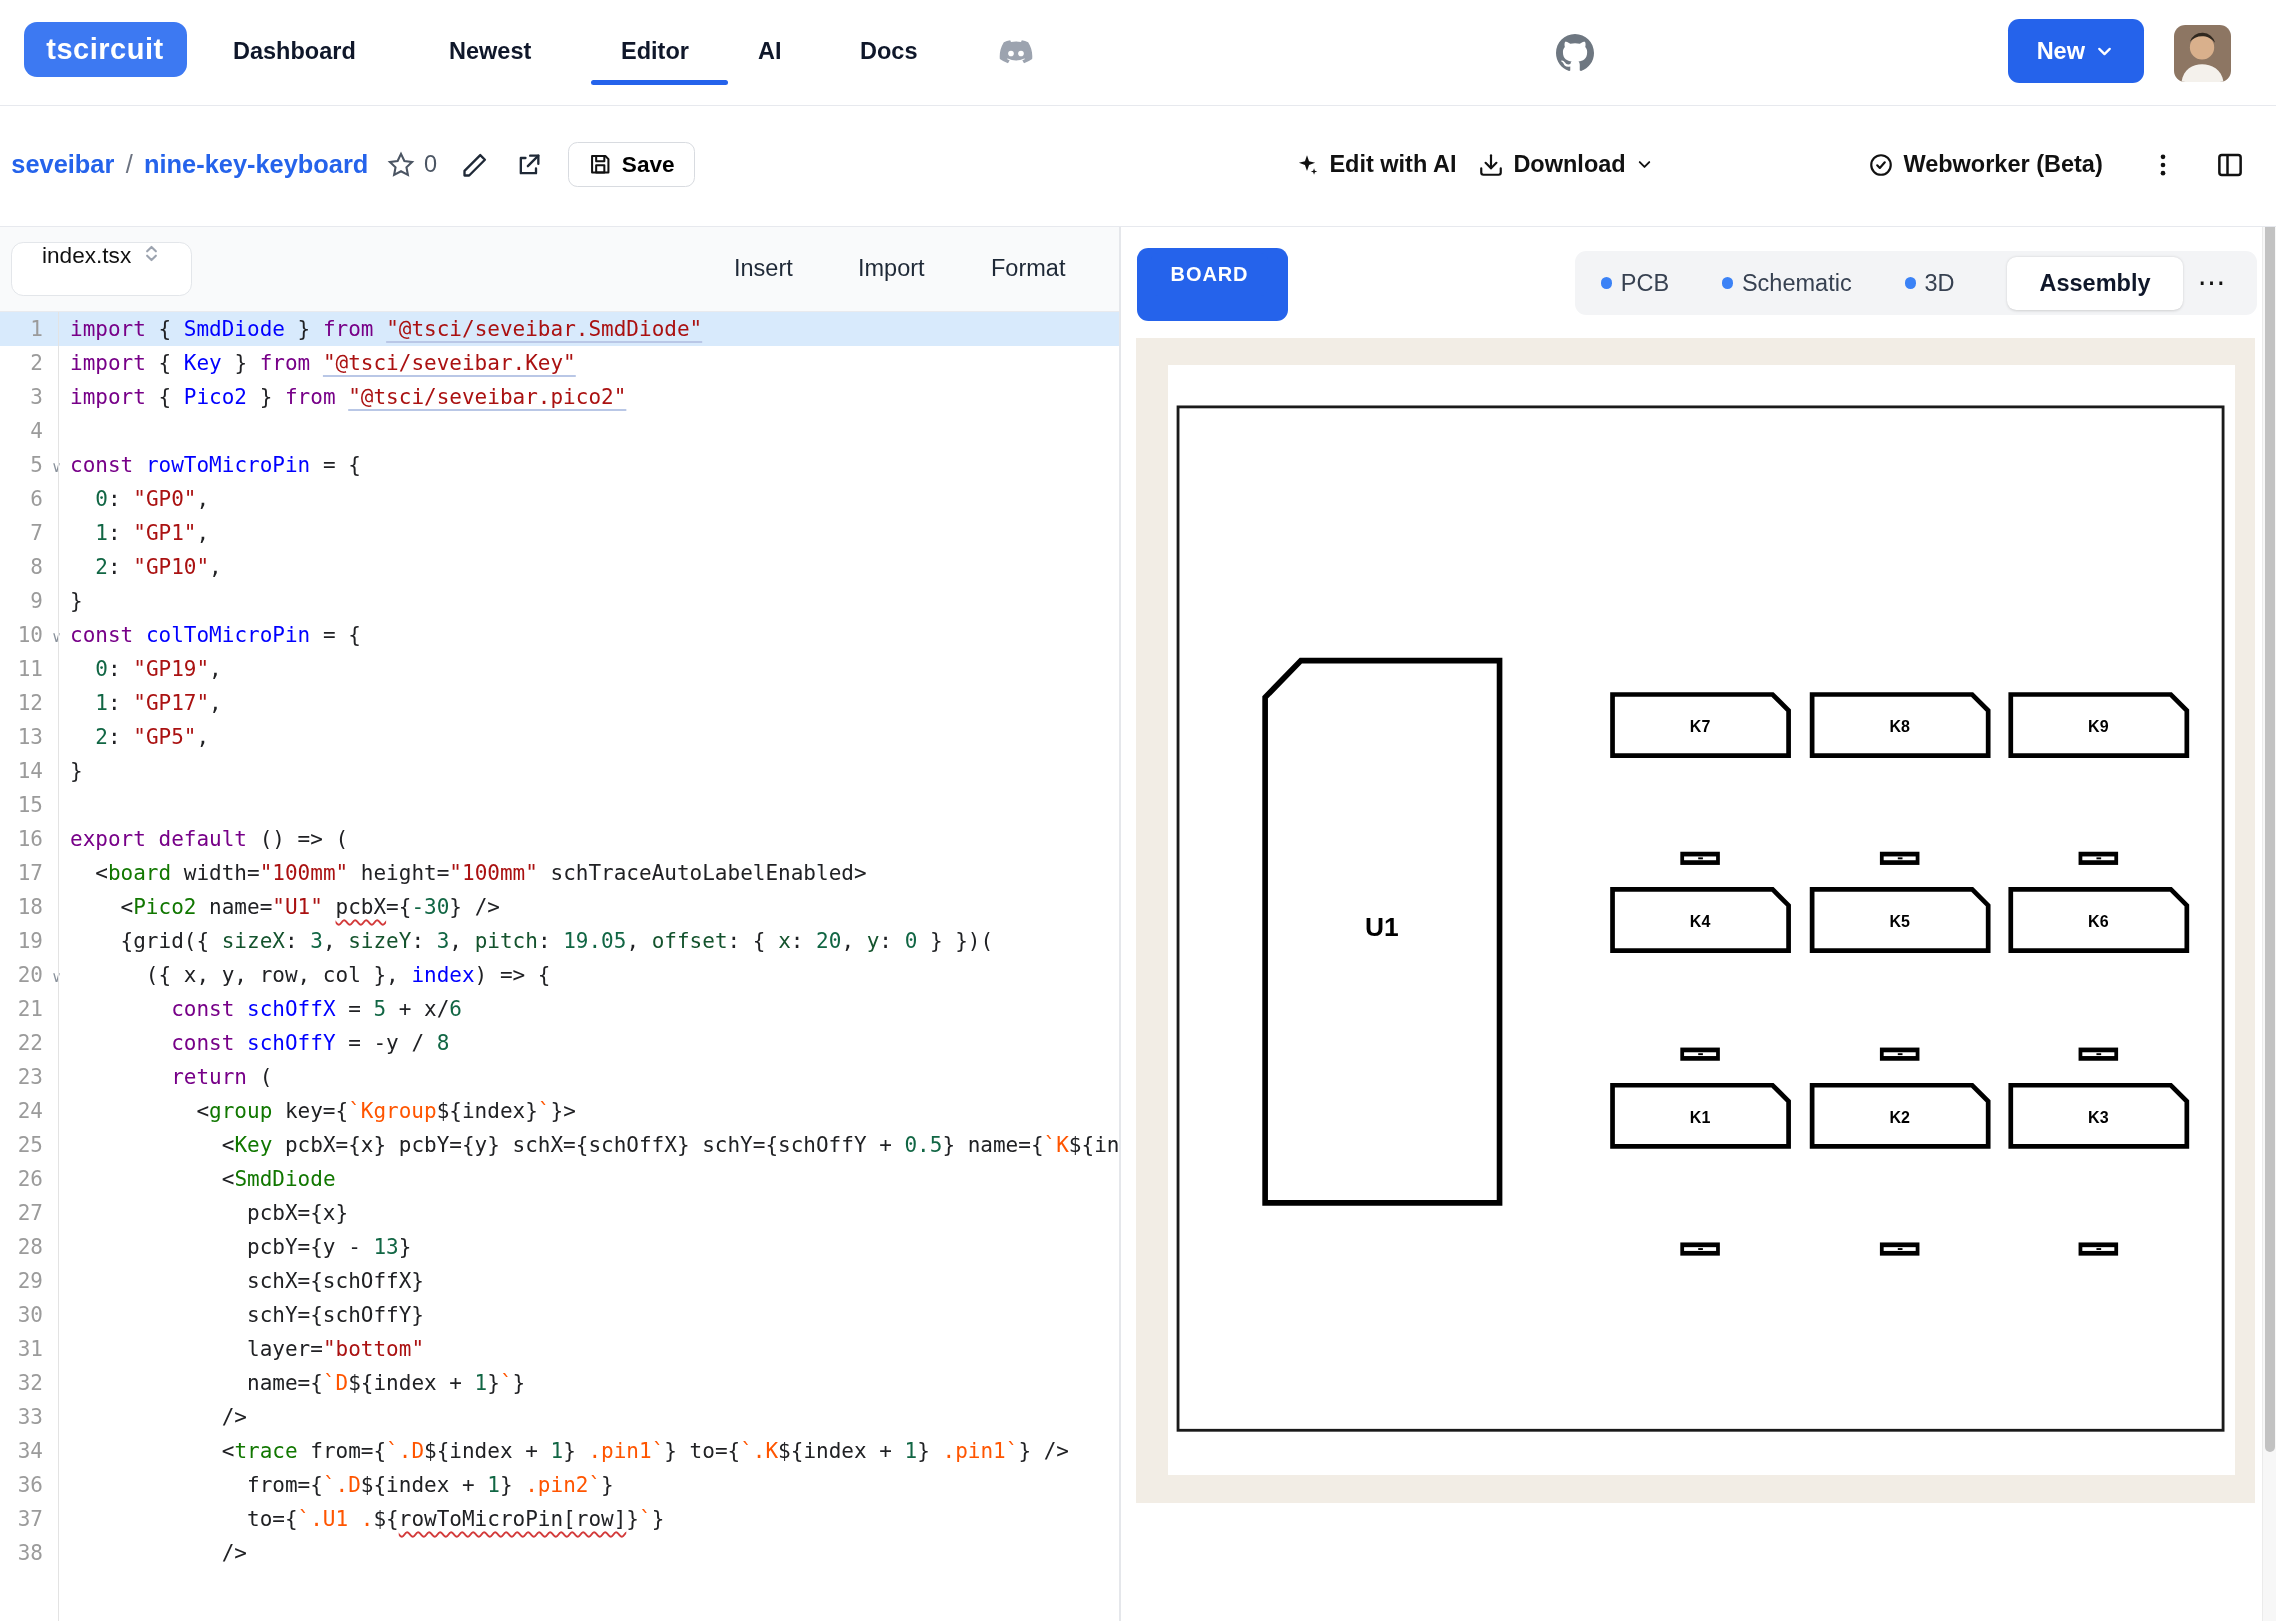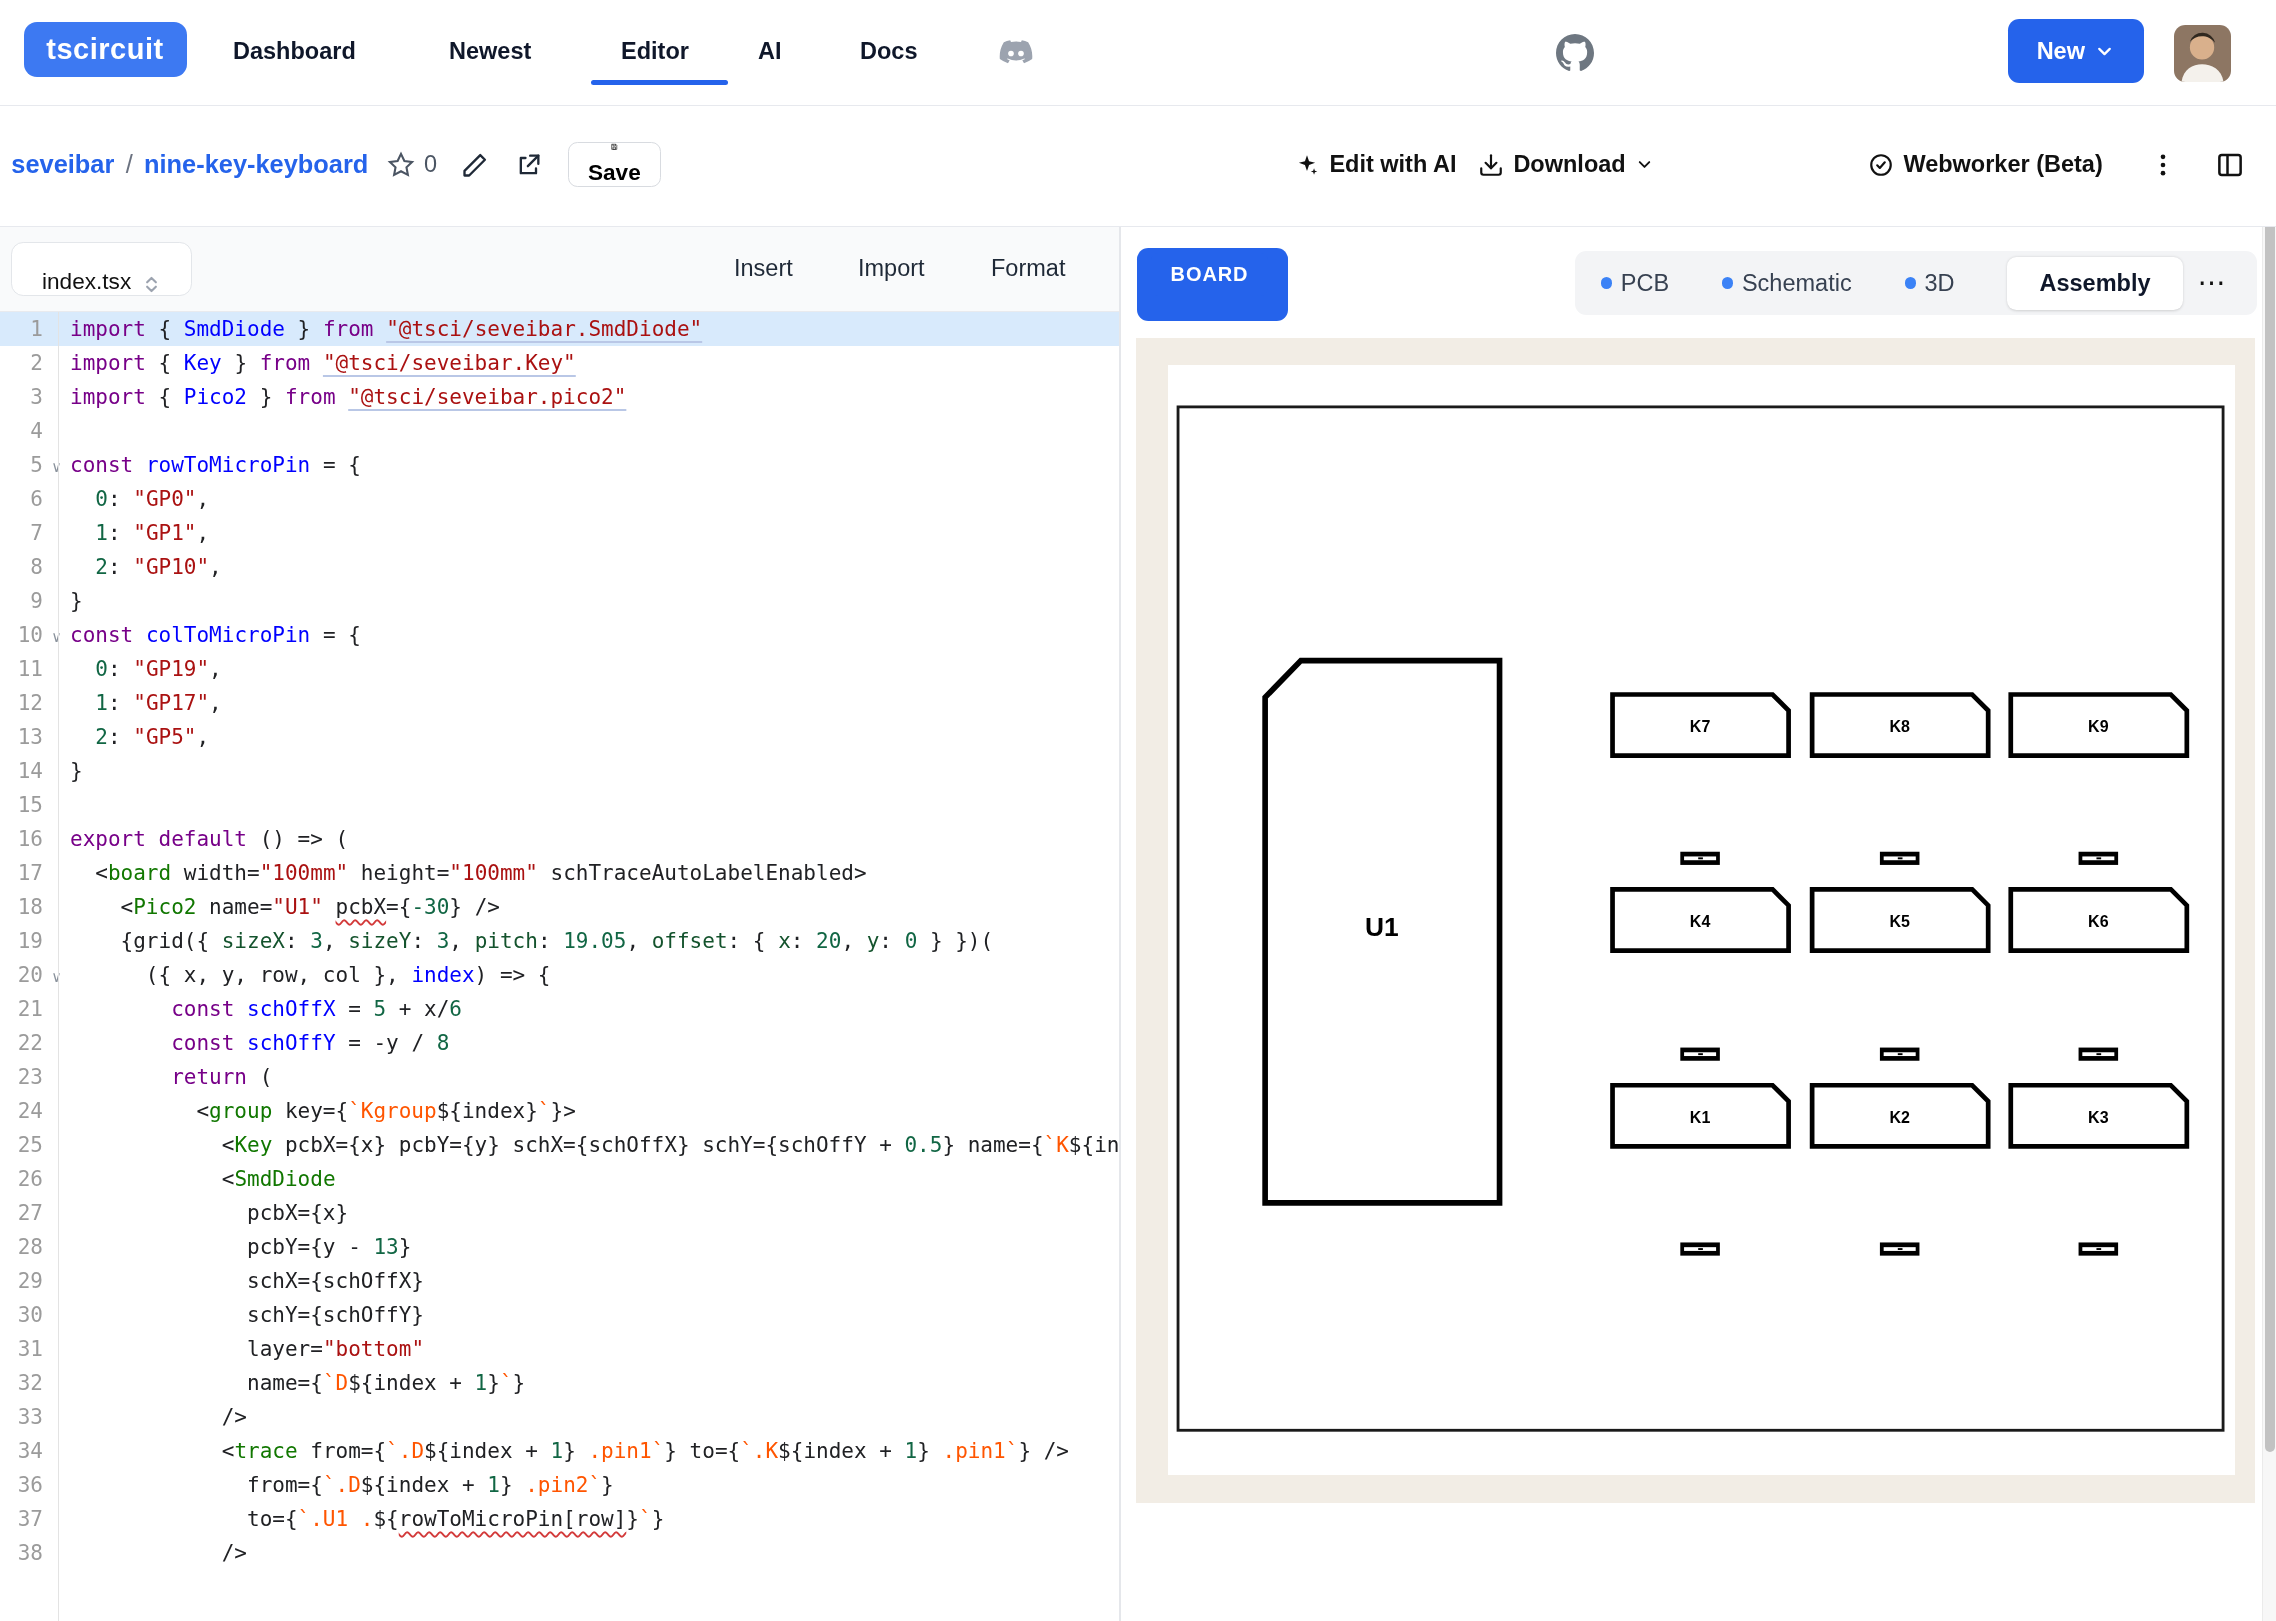--- a/index.html
+++ b/index.html
@@ -28,33 +28,33 @@
   .avatar{position:absolute;left:2174px;top:25.4px;width:57px;height:57px;border-radius:11.3px;overflow:hidden;}
 
   
   .toolbar{position:absolute;left:0;top:105px;width:2277px;height:121px;background:#fff;
            border-bottom:1.9px solid #e7e9ee;z-index:4;}
   .crumbs{position:absolute;left:11.3px;top:0;height:119px;display:flex;align-items:center;}
   .crumb{font-size:25.4px;font-weight:700;color:#2563eb;cursor:pointer;}
   .crumb-sep{font-size:25.4px;color:#6b7280;margin:0 11.3px;font-weight:400;}
   .star-count{font-size:23.5px;color:#4b5563;margin-left:8.5px;}
   .btn-save{display:flex;align-items:center;gap:9.4px;height:45px;padding:0 19px;margin-left:24.5px;
-            border:1.9px solid #d8dbe0;border-radius:9.4px;background:#fff;font-size:22.6px;font-weight:600;cursor:pointer;flex-direction:column;}
+            border:1.9px solid #d8dbe0;border-radius:9.4px;background:#fff;font-size:22.6px;font-weight:600;cursor:pointer;}
   .tb-item{position:absolute;top:0;height:119px;display:flex;align-items:center;gap:9.4px;
            font-size:23.5px;font-weight:600;color:#111;cursor:pointer;}
   .badge-board{position:absolute;left:1151px;top:148px;width:117px;height:43px;border-radius:7.5px;
                background:#2563eb;color:#fff;font-size:20px;font-weight:700;letter-spacing:0.9px;
                display:flex;align-items:center;justify-content:center;}
 
   
   .edstrip{position:absolute;left:0;top:226px;width:1119px;height:86px;background:#f9fafb;
            border-bottom:0.9px solid #e8eaee;box-sizing:border-box;}
   .filetab{position:absolute;left:11.3px;top:16px;width:181px;height:54px;background:#fff;
            border:1.9px solid #e3e6ea;border-radius:12.2px;box-sizing:border-box;display:flex;
-           align-items:flex-end;justify-content:center;gap:9.4px;font-size:22.6px;color:#111;cursor:pointer;}
+           align-items:flex-start;justify-content:center;gap:9.4px;font-size:22.6px;color:#111;cursor:pointer;}
   .ed-action{position:absolute;top:0;height:85px;display:flex;align-items:center;
              font-size:23.5px;font-weight:500;color:#1f2937;cursor:pointer;}
 
   #code{position:absolute;left:0;top:312px;width:1119px;height:1310px;background:#fff;overflow:hidden;
         font-family:"DejaVu Sans Mono",monospace;font-size:21px;line-height:34px;}
   .gutline{position:absolute;left:58px;top:0;width:0.9px;height:1310px;background:#e3e3e3;z-index:2;}
   .row{position:relative;height:34px;white-space:pre;}
   .row.active{background:#d8eafc;}
   .ln{display:inline-block;width:43px;text-align:right;color:#9b9b9b;}
   .fold{display:inline-block;width:27px;text-align:center;color:#8a929c;font-size:15px;}

